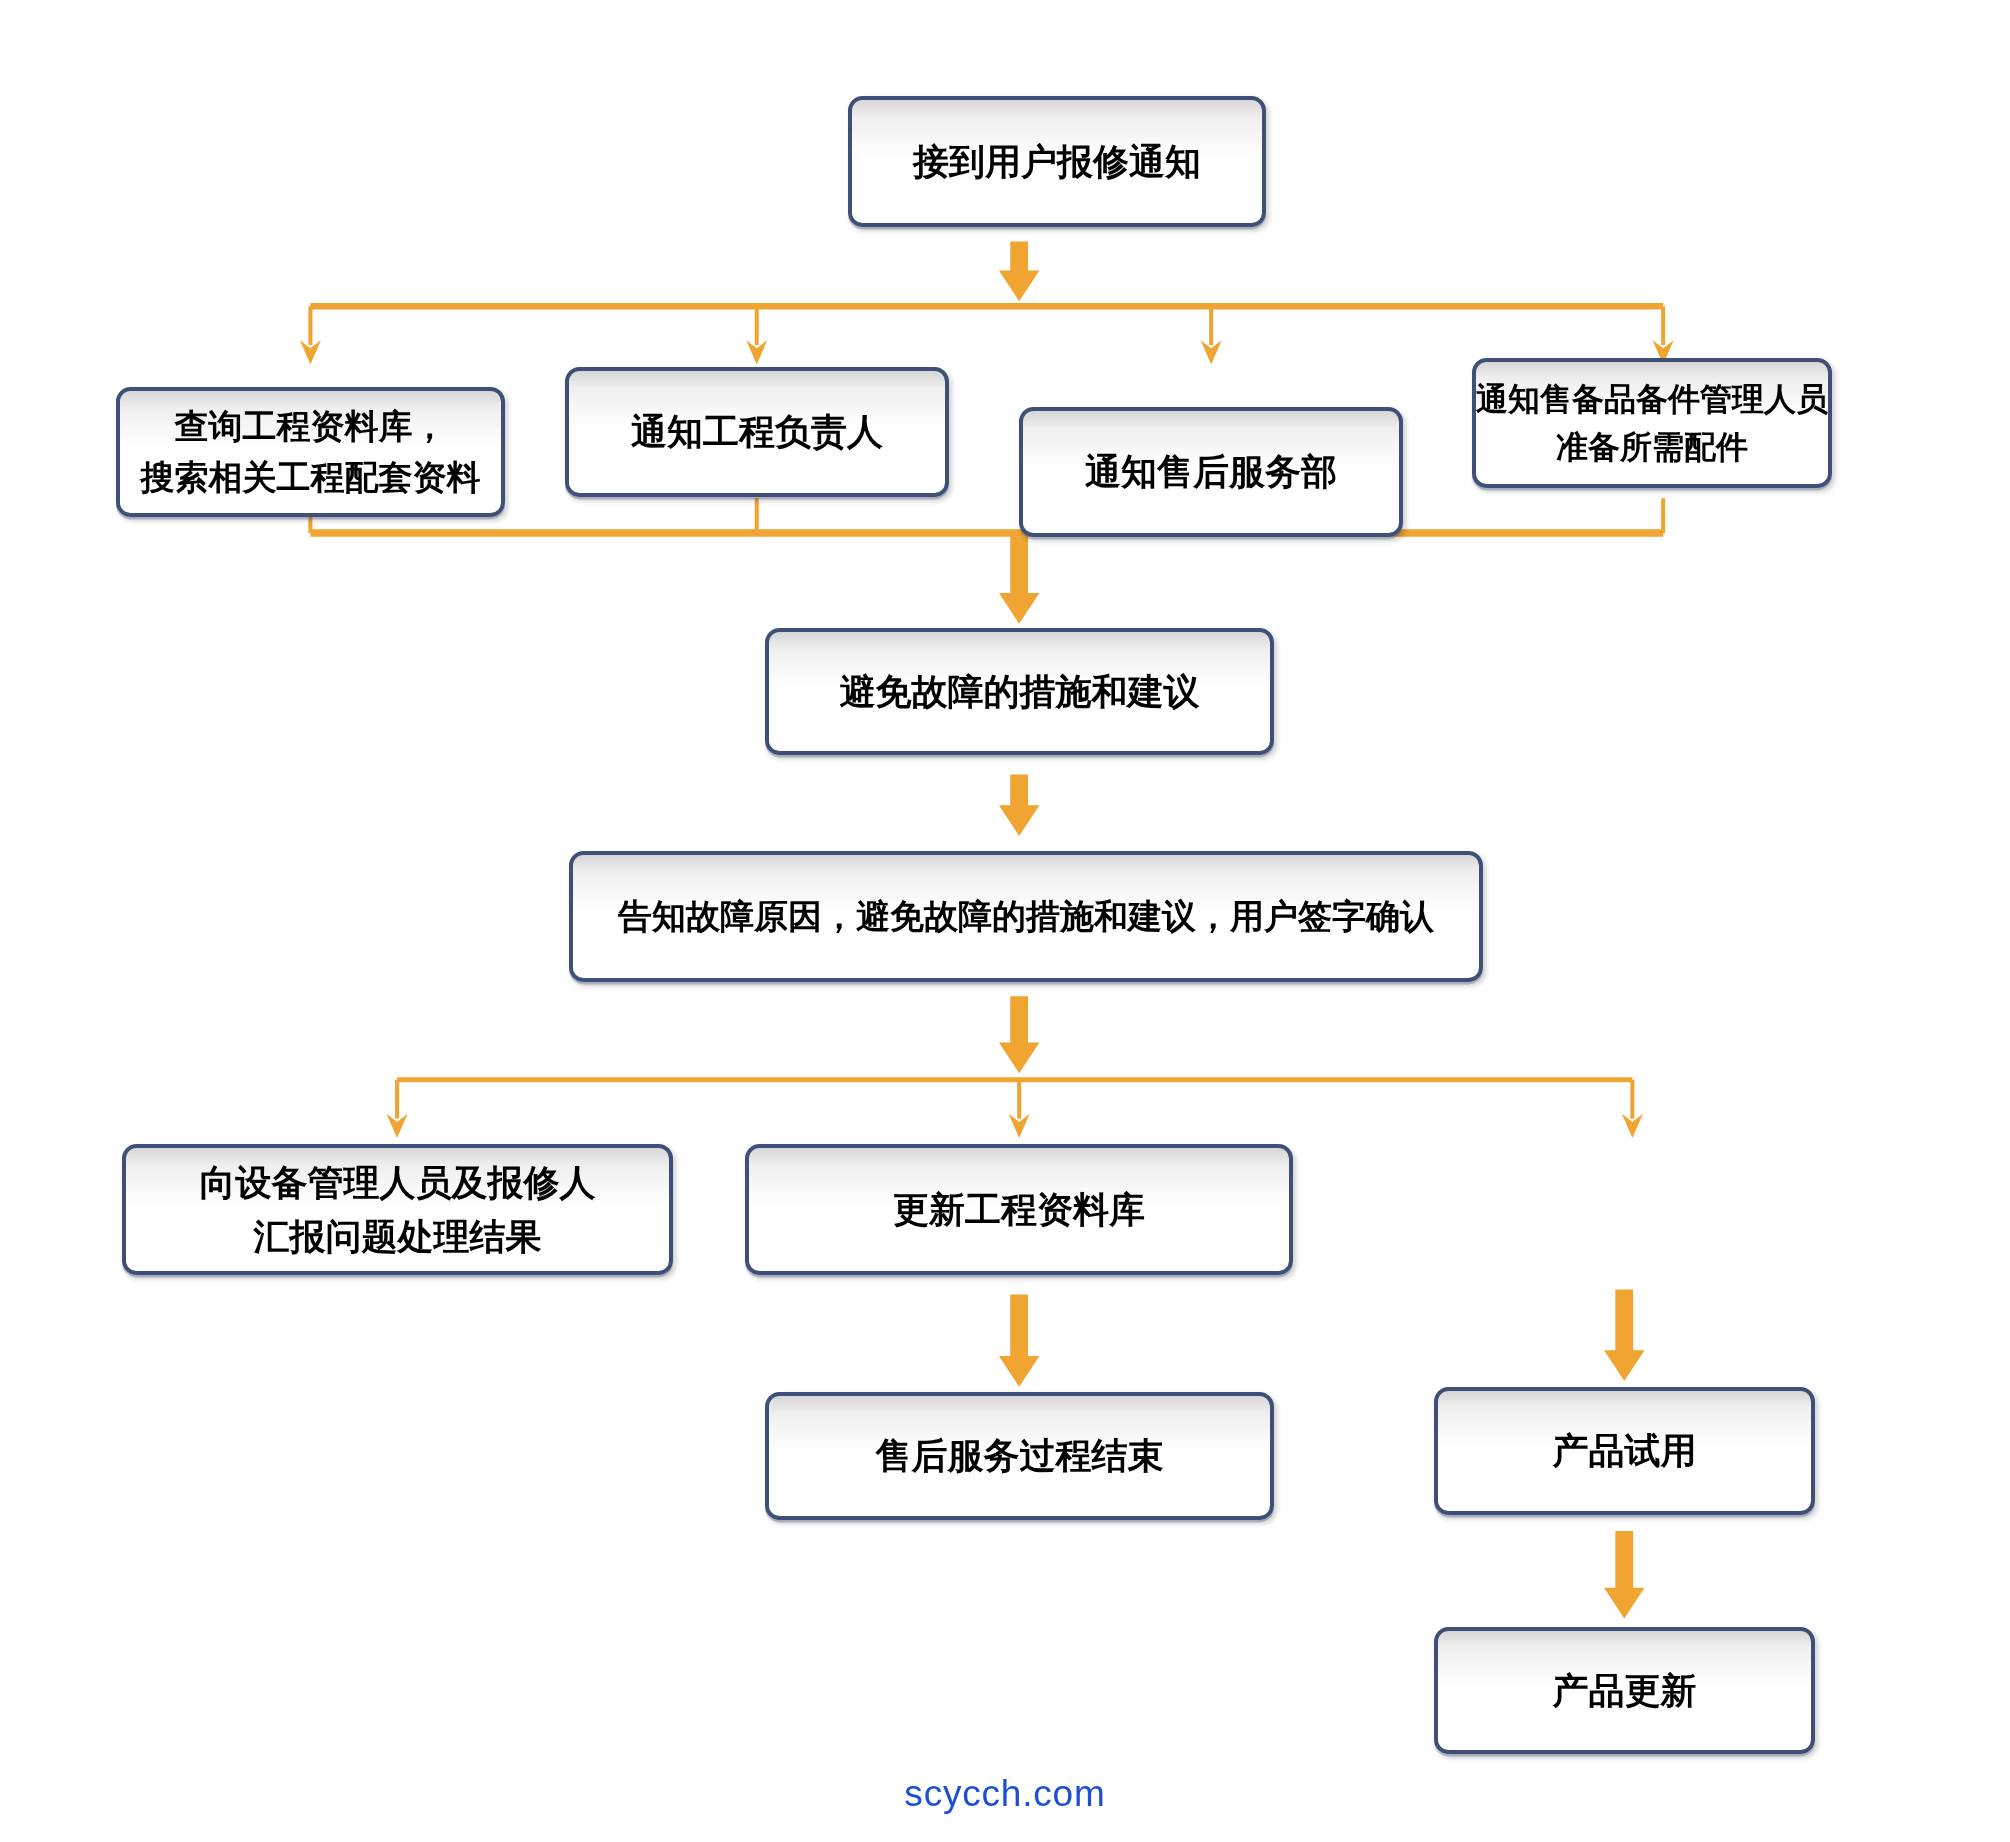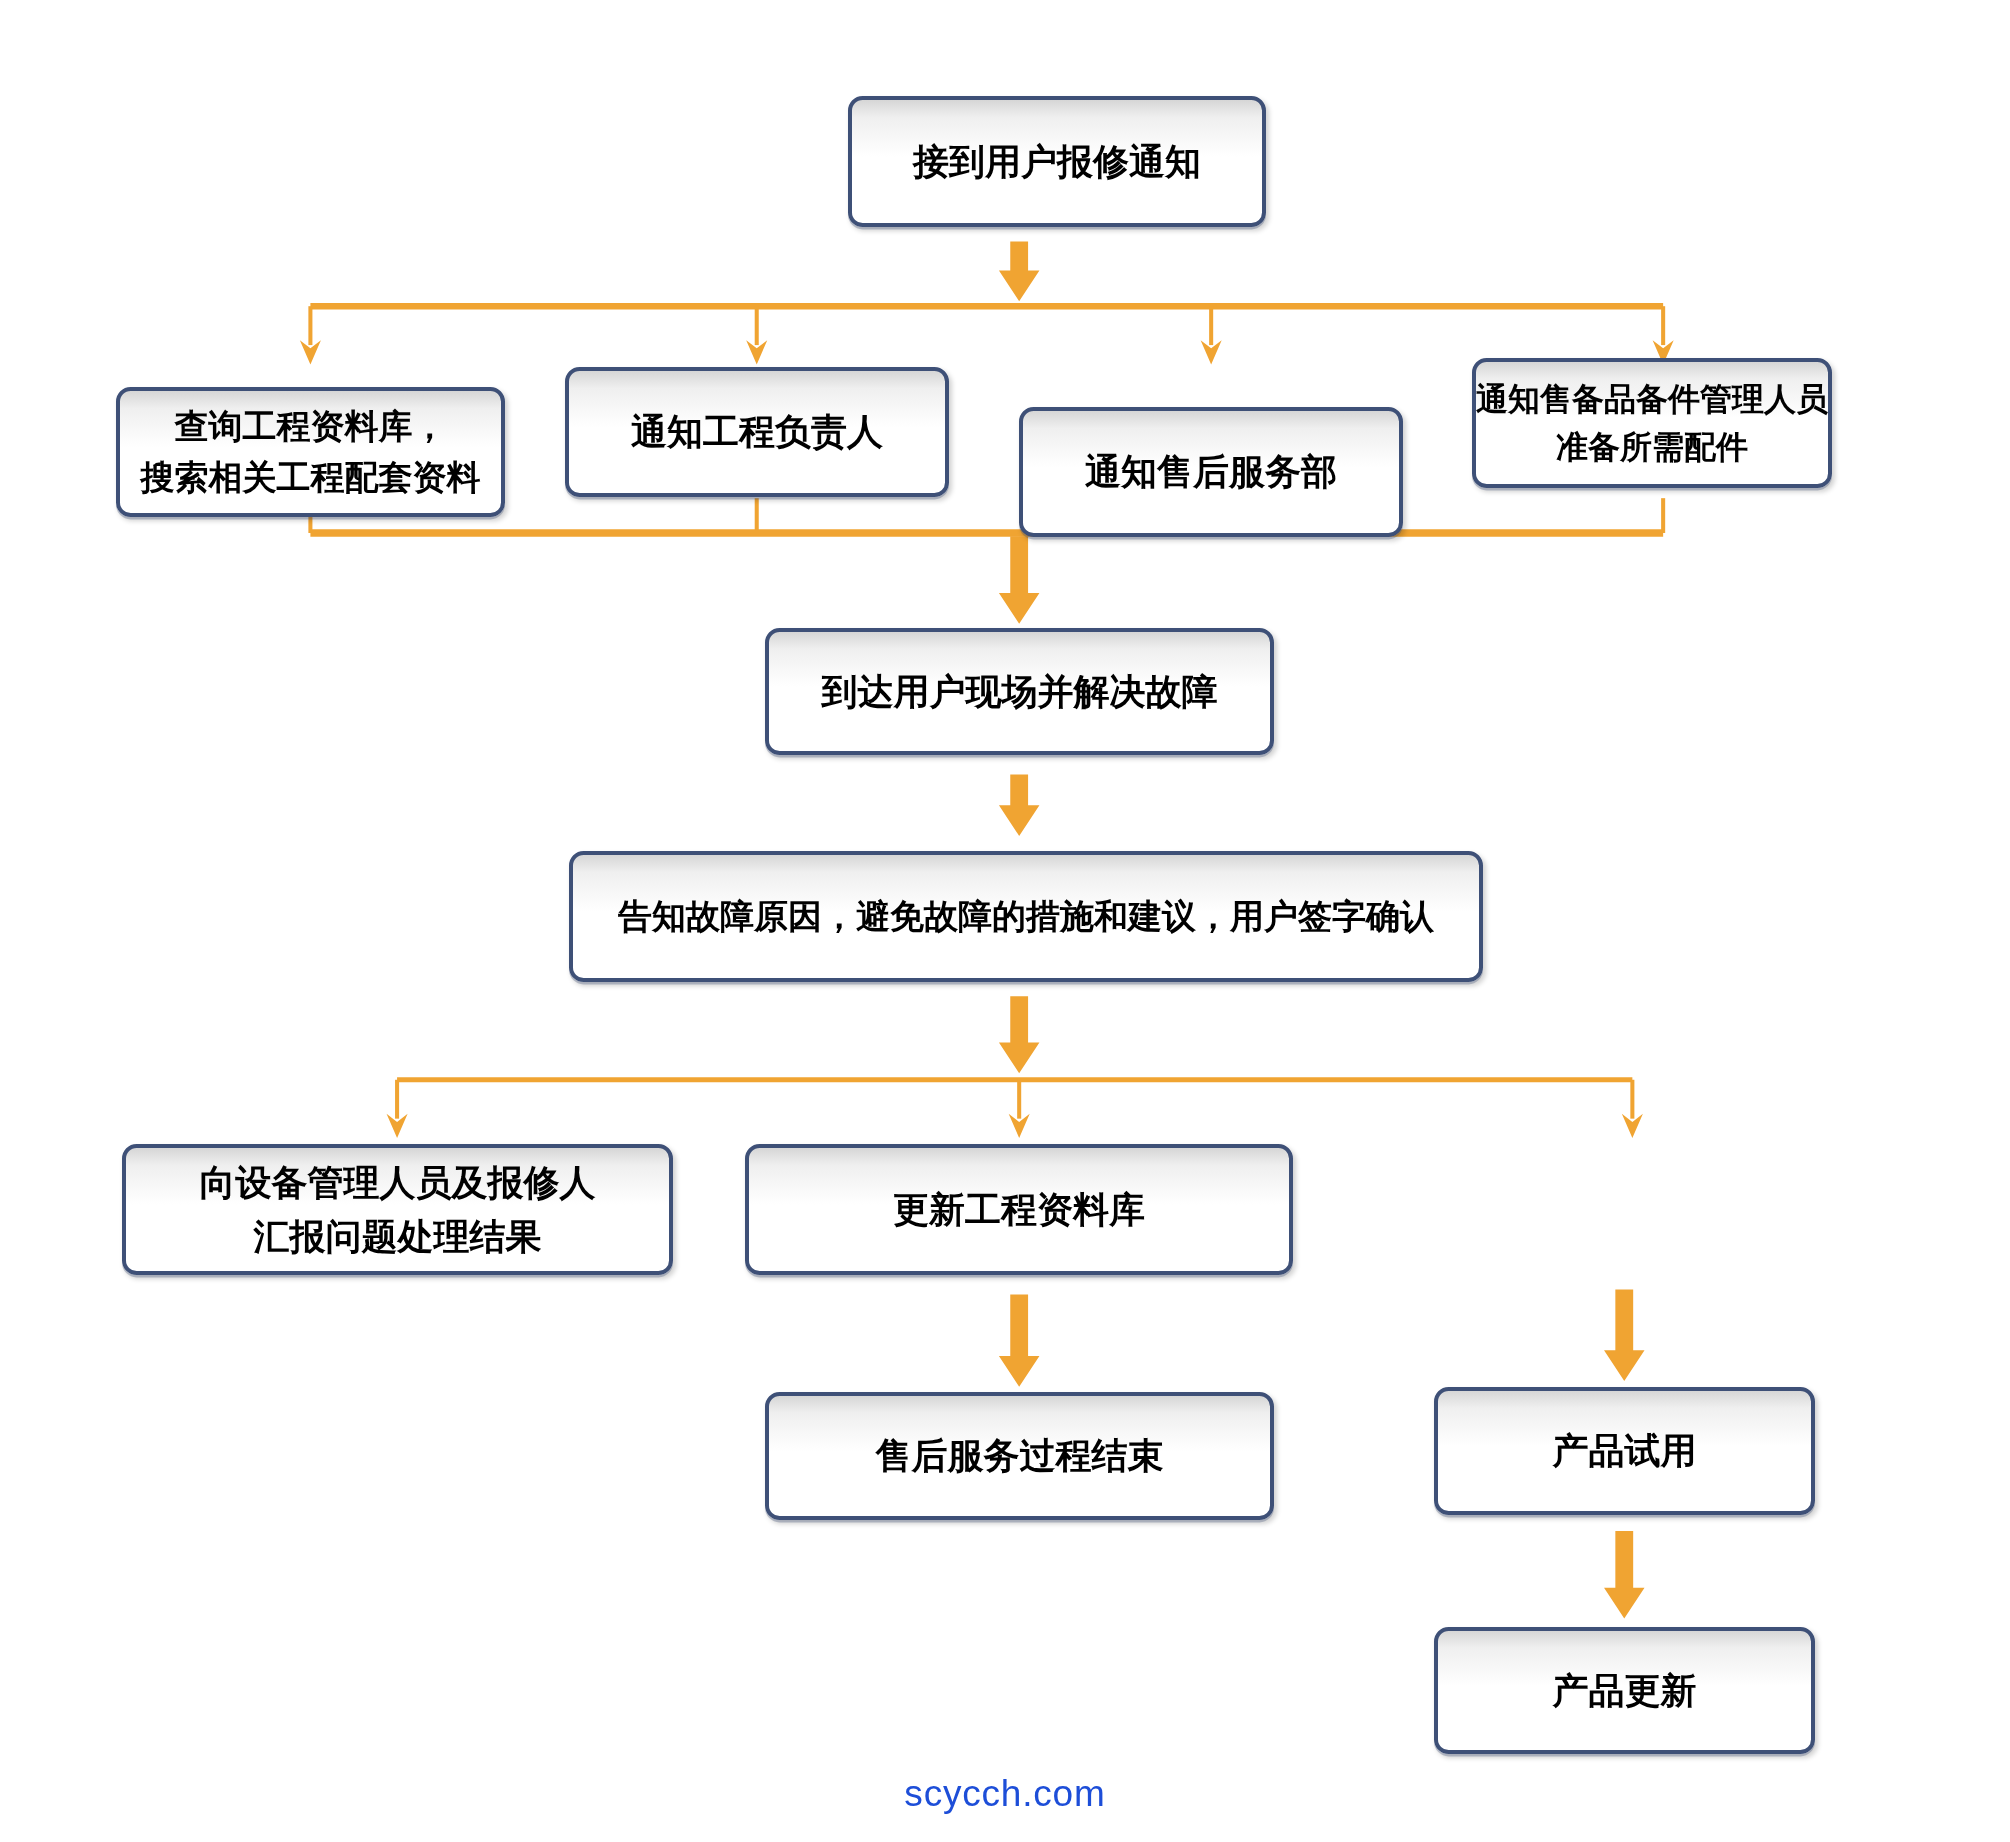--- a/index.html
+++ b/index.html
@@ -105,21 +105,21 @@
   <div class="node" style="left:116px;  top:367px;  width:389px;  height:130px; font-size:34px;margin-top:20px;">查询工程资料库，
 搜索相关工程配套资料</div>
 
   <div class="node" style="left:565px;  top:367px;  width:384px;  height:130px;">通知工程负责人</div>
 
   <div class="node" style="left:1019px; top:367px;  width:384px;  height:130px;margin-top:40px;">通知售后服务部</div>
 
   <div class="node" style="left:1472px; top:358px;  width:360px;  height:130px; font-size:32px;">通知售备品备件管理人员
 准备所需配件</div>
 
-  <div class="node" style="left:765px;  top:628px;  width:509px;  height:127px;">到达用户现场并解决故障</div>
+  <div class="node" style="left:765px;  top:628px;  width:509px;  height:127px;">避免故障的措施和建议</div>
 
   <div class="node" style="left:537px;  top:851px; width:914px; height:131px; font-size:34px;margin-left:32px;">告知故障原因，避免故障的措施和建议，用户签字确认</div>
 
   <div class="node" style="left:122px;  top:1144px; width:551px;  height:131px;">向设备管理人员及报修人
 汇报问题处理结果</div>
 
   <div class="node" style="left:745px;  top:1144px; width:548px;  height:131px;">更新工程资料库</div>
 
 
   <div class="node" style="left:1434px; top:1387px; width:381px;  height:128px;">产品试用</div>

